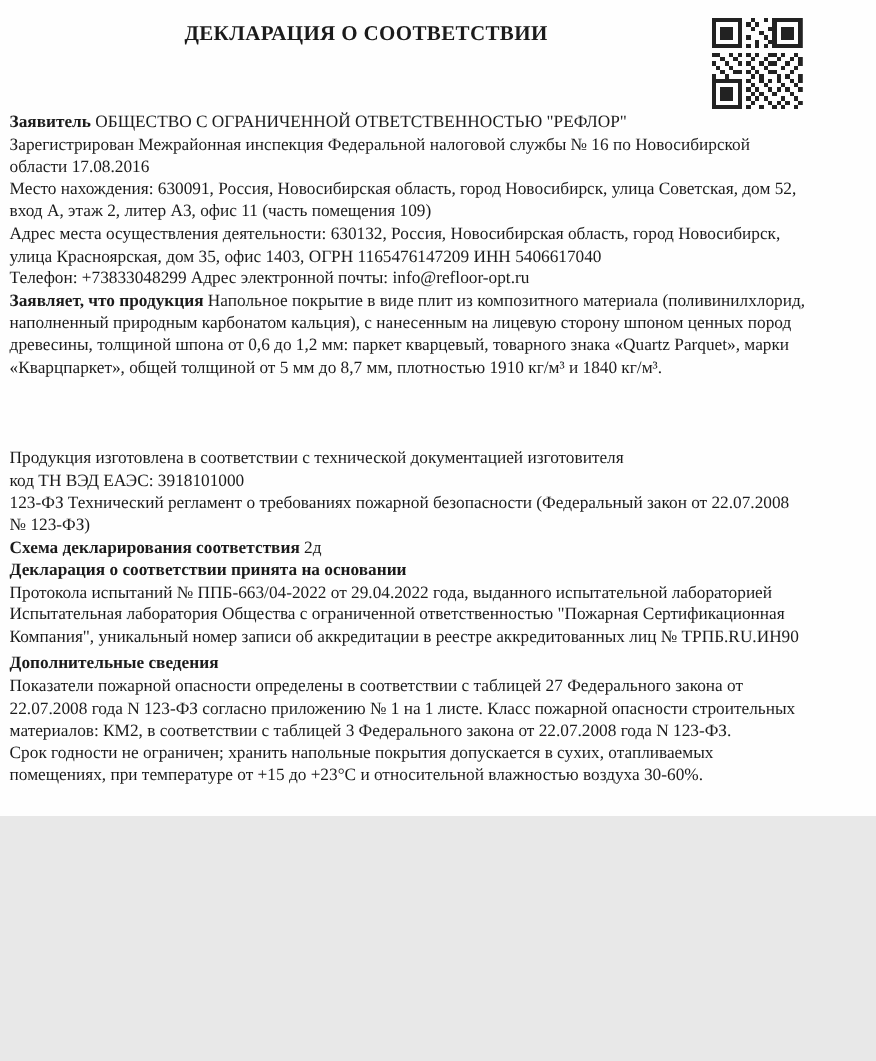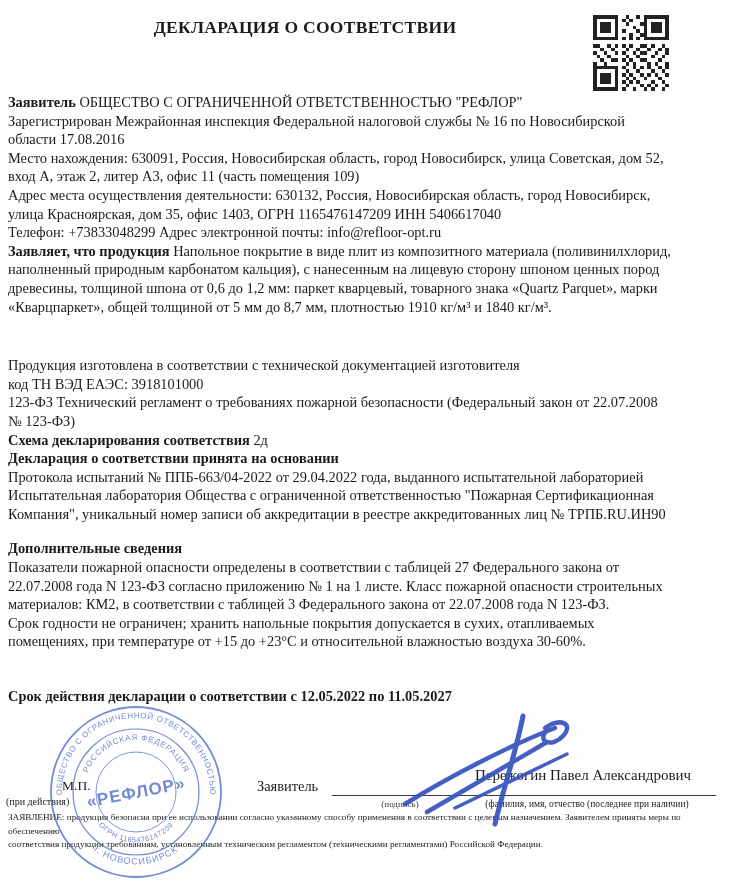--- a/index.html
+++ b/index.html
@@ -1,29 +1,29 @@
 <!DOCTYPE html>
 <html><head>
 <meta charset="utf-8">
 <style>
   html,body{margin:0;padding:0;background:#e8e8e8;}
   .page{
-    position:relative;width:730px;height:884px;margin:0 auto;
+    position:relative;width:730px;height:680px;margin:0 auto;
     background:#fefefe;color:#1b1b1b;
     font-family:"Liberation Serif","DejaVu Serif",serif;
     overflow:hidden;
   }
   .abs{position:absolute;}
   .title-block{top:16px;left:55px;width:500px;text-align:center;font-weight:bold;font-size:17.5px;line-height:22px;letter-spacing:.3px;}
   .qr{left:593px;top:15px;width:76px;height:76px;}
   .content{left:8px;top:93px;width:712px;font-size:14.4px;line-height:18.6px;}
   .pre{white-space:pre-line;}
   .content b{font-weight:bold;}
-  .declares{margin-bottom:40px;}
-  .additional{margin-top:16px;}
+  .declares{margin-bottom:57px;}
+  .additional{margin-top:4px;}
   .validity{margin-top:36px;font-weight:bold;}
   .mp{left:62px;top:778px;font-size:13.5px;text-align:right;}
   .mp-note{left:6px;top:796px;font-size:10px;}
   .sig-applicant{left:257px;top:778px;font-size:14.4px;}
   .sig-line{border-bottom:1.4px solid #3c3c3c;height:0;}
   .sig-line-left{left:332px;top:795px;width:136px;}
   .sig-caption-left{left:332px;top:799px;width:136px;text-align:center;font-size:9px;color:#333;}
   .sig-name{left:452px;top:767px;width:262px;text-align:center;font-size:15px;}
   .sig-line-right{left:458px;top:795px;width:258px;}
   .sig-caption-right{left:458px;top:799px;width:258px;text-align:center;font-size:9.5px;color:#222;}

